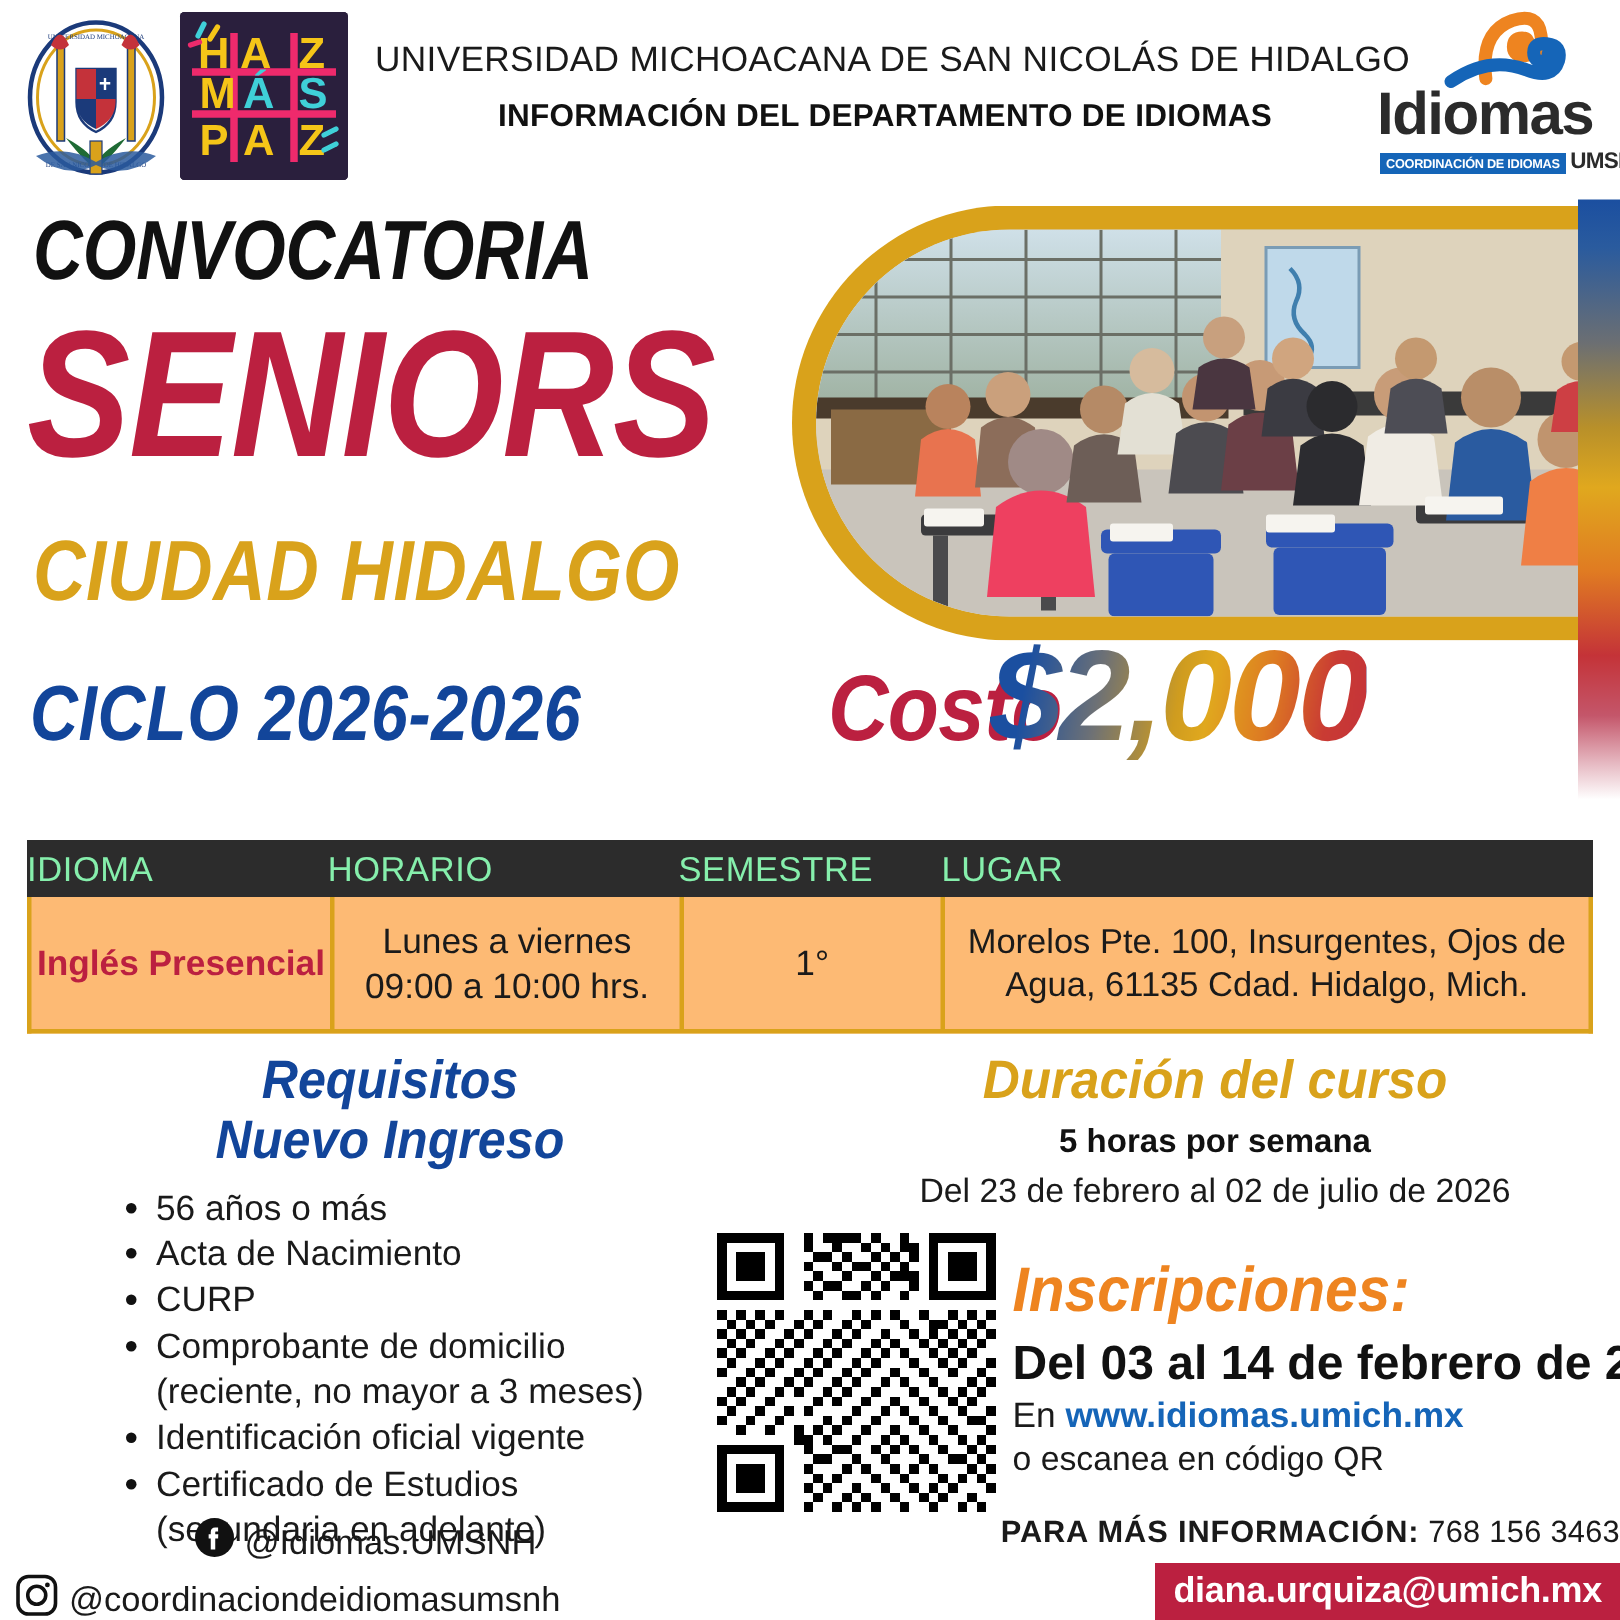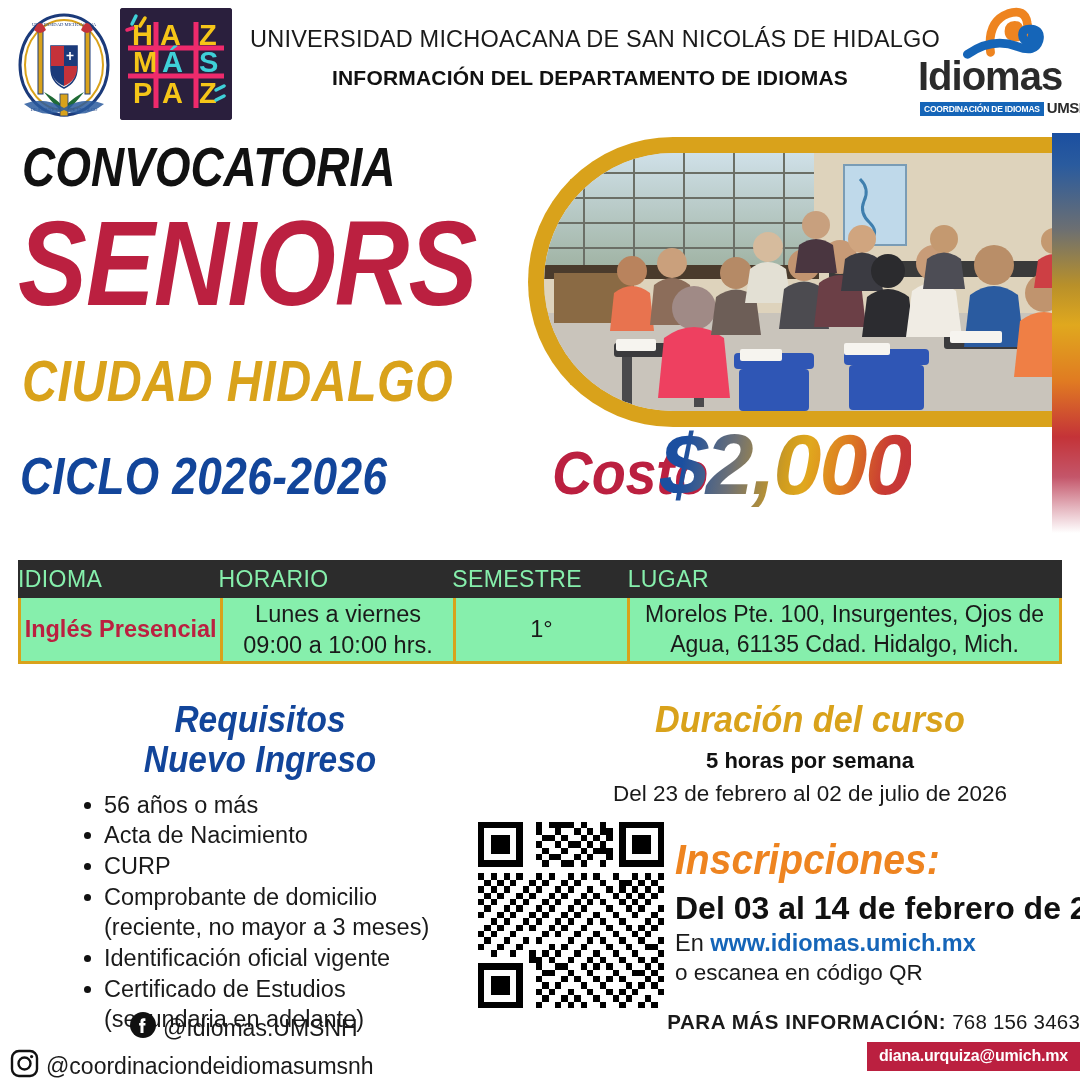--- a/index.html
+++ b/index.html
@@ -69,21 +69,21 @@
       #cf9c1f 50%,#e0a81e 58%,#dd7a22 73%,#c93b33 88%,#c4323a 100%);
     -webkit-background-clip:text;background-clip:text;color:transparent;
     -webkit-text-fill-color:transparent;}
 
   
   .tbl{position:absolute;left:18px;top:560px;width:1044px;}
   .tbl-head{display:flex;background:#2c2c2c;height:38px;}
   .tbl-head div{color:#86efac;font-size:23px;text-align:left;line-height:38px;
     letter-spacing:.4px;}
   .tbl-body{display:flex;border:3px solid #d9a21b;border-top:none;box-sizing:border-box;
-    height:66px;background:#86efac;}
+    height:91px;background:#fdba74;}
   .tbl-body > div{display:flex;align-items:center;justify-content:center;
     text-align:center;font-size:23.5px;line-height:1.28;color:#1a1a1a;box-sizing:border-box;}
   .c1{width:19.2%;} .c2{width:22.4%;} .c3{width:16.8%;} .c4{width:41.6%;}
   .tbl-body .c2,.tbl-body .c3,.tbl-body .c4{border-left:3px solid #d9a21b;}
   .tbl-body .c1{color:#bb2040;font-weight:bold;}
   .tbl-body .c4{font-size:23px;padding:0 8px;}
 
   
   .req{position:absolute;left:20px;top:700px;width:480px;}
   .req-title{text-align:center;font-size:36px;font-weight:bold;font-style:italic;
@@ -119,21 +119,21 @@
   .social{position:absolute;left:0;top:1012px;width:540px;}
   .soc-row{display:flex;align-items:center;font-size:23px;color:#1a1a1a;}
   .soc-fb{justify-content:flex-start;padding-left:130px;}
   .soc-ig{justify-content:flex-start;padding-left:10px;margin-top:5px;}
   .soc-row span.label{margin-left:7px;}
 
   .contact{position:absolute;left:600px;top:1010px;width:480px;text-align:right;}
   .ct-line1{font-size:20.5px;color:#1a1a1a;letter-spacing:.2px;white-space:nowrap;}
   .ct-line1 b{font-weight:bold;letter-spacing:.6px;}
   .ct-mail{display:inline-block;margin-top:8px;background:#bb2040;color:#fff;
-    font-size:16px;font-weight:bold;padding:5px 12px 6px 12px;letter-spacing:-.2px;}
+    font-size:24px;font-weight:bold;padding:5px 12px 6px 12px;letter-spacing:-.2px;}
 </style>
 </head>
 <body>
 
 <div class="page">
 
   <div class="header">
 
     <div class="crest">
       <svg viewBox="0 0 100 110" width="100" height="110">

